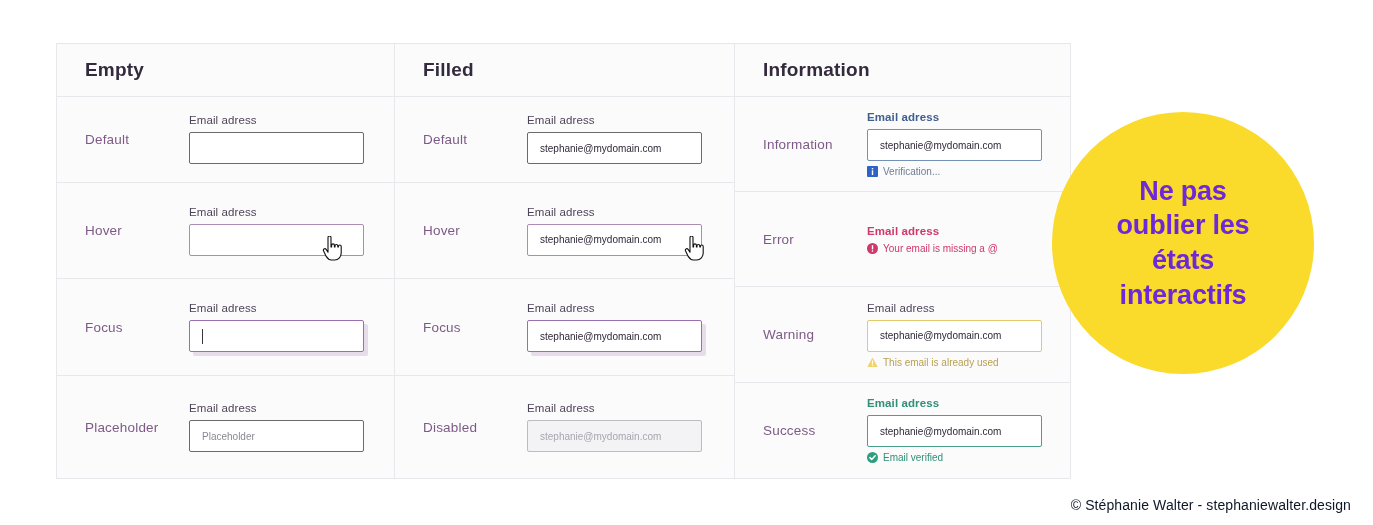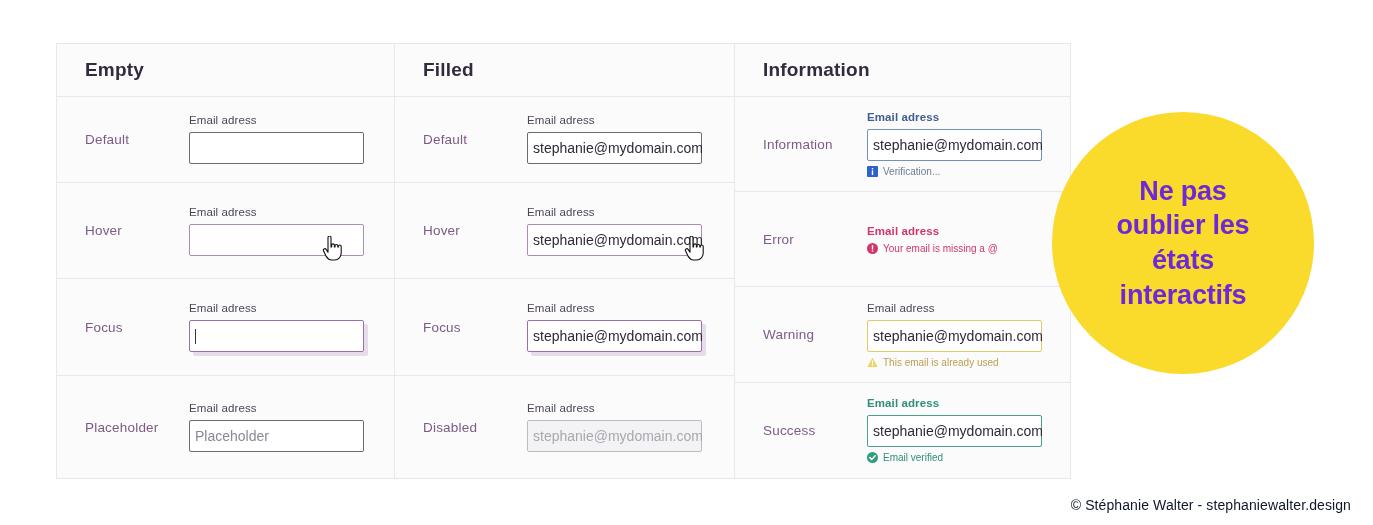--- a/index.html
+++ b/index.html
@@ -88,22 +88,22 @@
 
   .inp{
     box-sizing:border-box;
     width:175px;
     height:32px;
     border:1px solid #6b6b6b;
     background:#ffffff;
     border-radius:2px;
     display:flex;
     align-items:center;
-    padding-left:5px;
-    font-size:14px;
+    padding-left:12px;
+    font-size:10px;
     color:#2f2838;
   }
   .col-filled .inp,.col-valid .inp{width:175px;}
   .col-filled .inp{width:175px;}
 
   
   .col-empty .inp{width:175px;}
   .col-filled .inp{width:175px;}
   .col-valid .inp{width:175px;}
 

